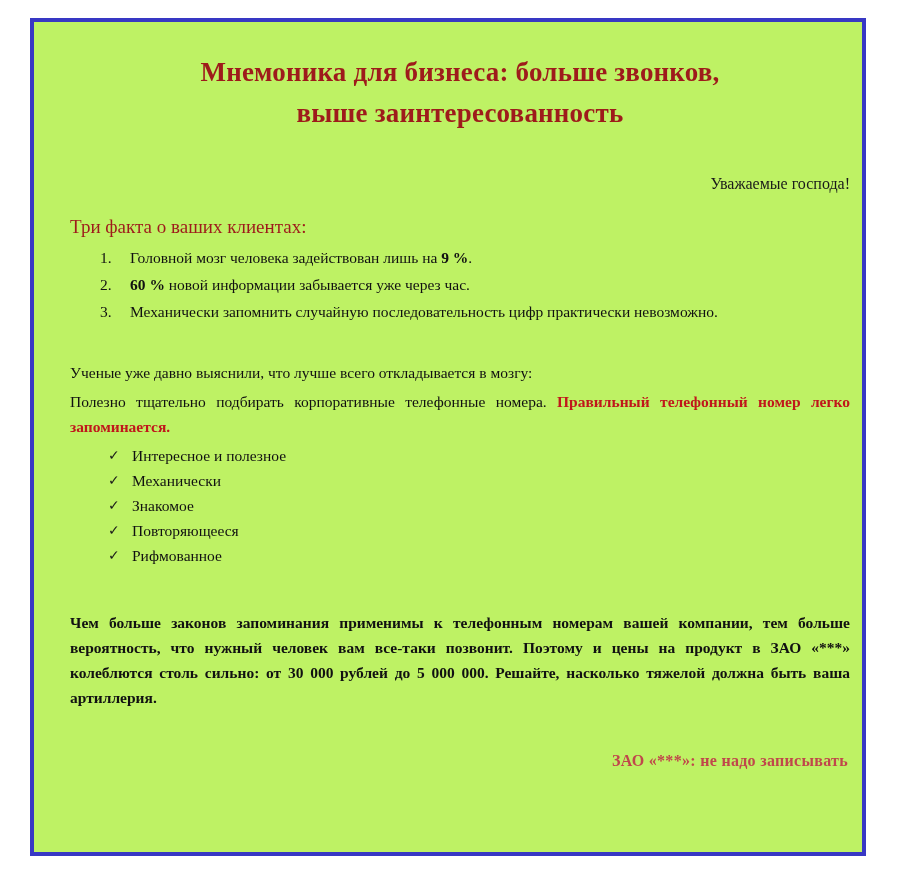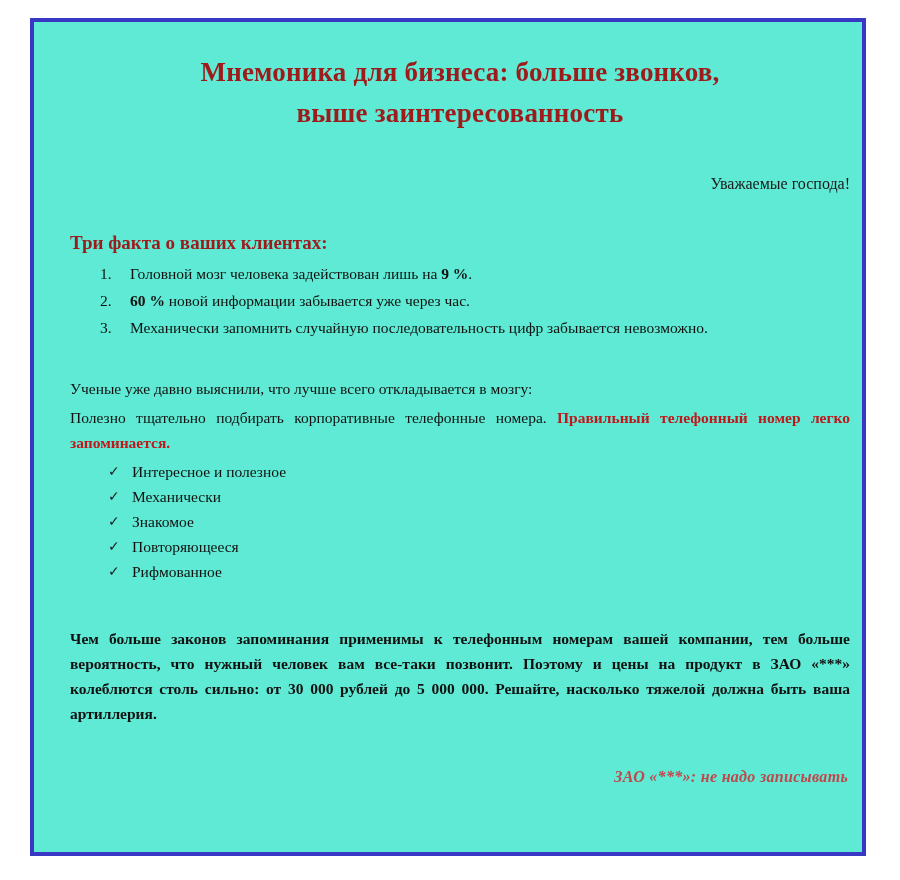--- a/index.html
+++ b/index.html
@@ -26,21 +26,21 @@
     background: #ffffff;
   }
   .frame {
     position: absolute;
     left: 30px;
     top: 18px;
     width: 836px;
     height: 838px;
     border: 4px solid #3838c4;
     box-sizing: border-box;
-    background: #5eead4;
+    background: #bef264;
   }
   .content {
     position: absolute;
     left: 36px;
     top: 30px;
     width: 780px;
     box-sizing: border-box;
   }
 
   
@@ -58,24 +58,24 @@
   .salutation {
     text-align: right;
     font-size: 16px;
     line-height: 22px;
     color: #1a1a1a;
     margin: 39px 0 0 0;
   }
 
   .section-heading {
     color: #9e1b1b;
-    font-weight: bold;
+    font-weight: normal;
     font-size: 19px;
     line-height: 24px;
-    margin: 36px 0 6px 0;
+    margin: 20px 0 6px 0;
   }
   .section-heading.vyvod { margin-top: 40px; }
 
   
   ol.facts {
     margin: 0;
     padding: 0;
     list-style: none;
     counter-reset: fact;
   }
@@ -139,21 +139,20 @@
     font-size: 14px;
     line-height: 25px;
     color: #1a1a1a;
   }
 
   
   .signature {
     margin-top: 40px;
     text-align: right;
     color: #c0474b;
-    font-style: italic;
     font-weight: bold;
     font-size: 16px;
     line-height: 22px;
     letter-spacing: 0.3px;
     padding-right: 2px;
   }
 </style>
 </head>
 <body>
 
@@ -171,21 +170,21 @@
       <h2 class="section-heading">Три факта о ваших клиентах:</h2>
 
       <ol class="facts">
         <li>
           <span>Головной мозг человека задействован лишь на </span><span class="b">9 %</span><span>.</span>
         </li>
         <li>
           <span></span><span class="b">60 %</span><span> новой информации забывается уже через час.</span>
         </li>
         <li>
-          <span>Механически запомнить случайную последовательность цифр забывается невозможно.</span><span class="b"></span><span></span>
+          <span>Механически запомнить случайную последовательность цифр практически невозможно.</span><span class="b"></span><span></span>
         </li>
       </ol>
 
 
       <p class="para lead-in">Ученые уже давно выяснили, что лучше всего откладывается в мозгу:</p>
 
       <p class="para"><span>Полезно тщательно подбирать корпоративные телефонные номера. </span><span class="red-bold">Правильный телефонный номер легко запоминается.</span></p>
 
       <ul class="checks">
         <li>

